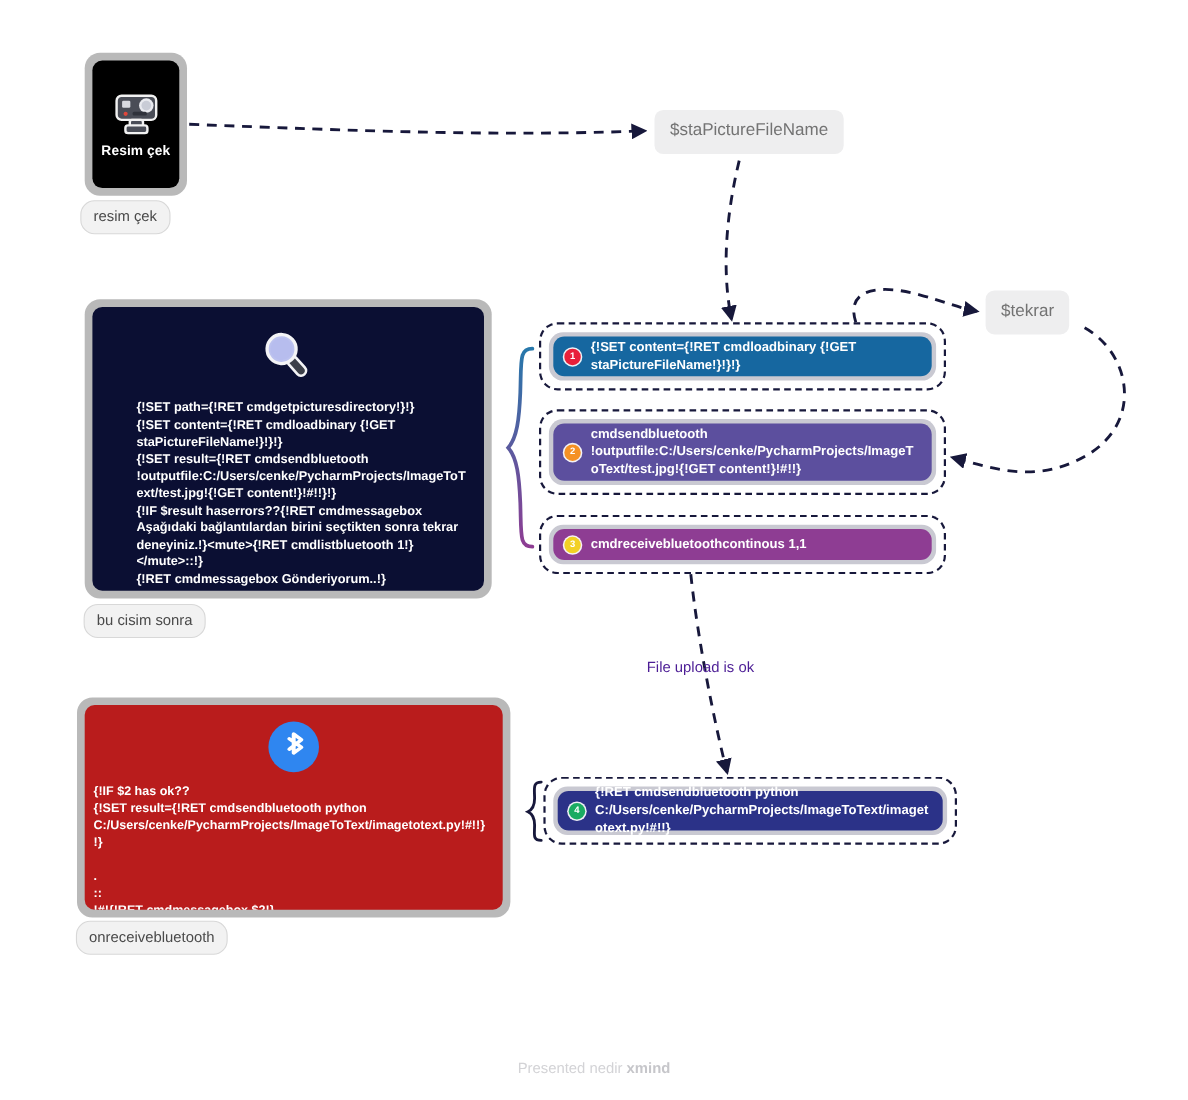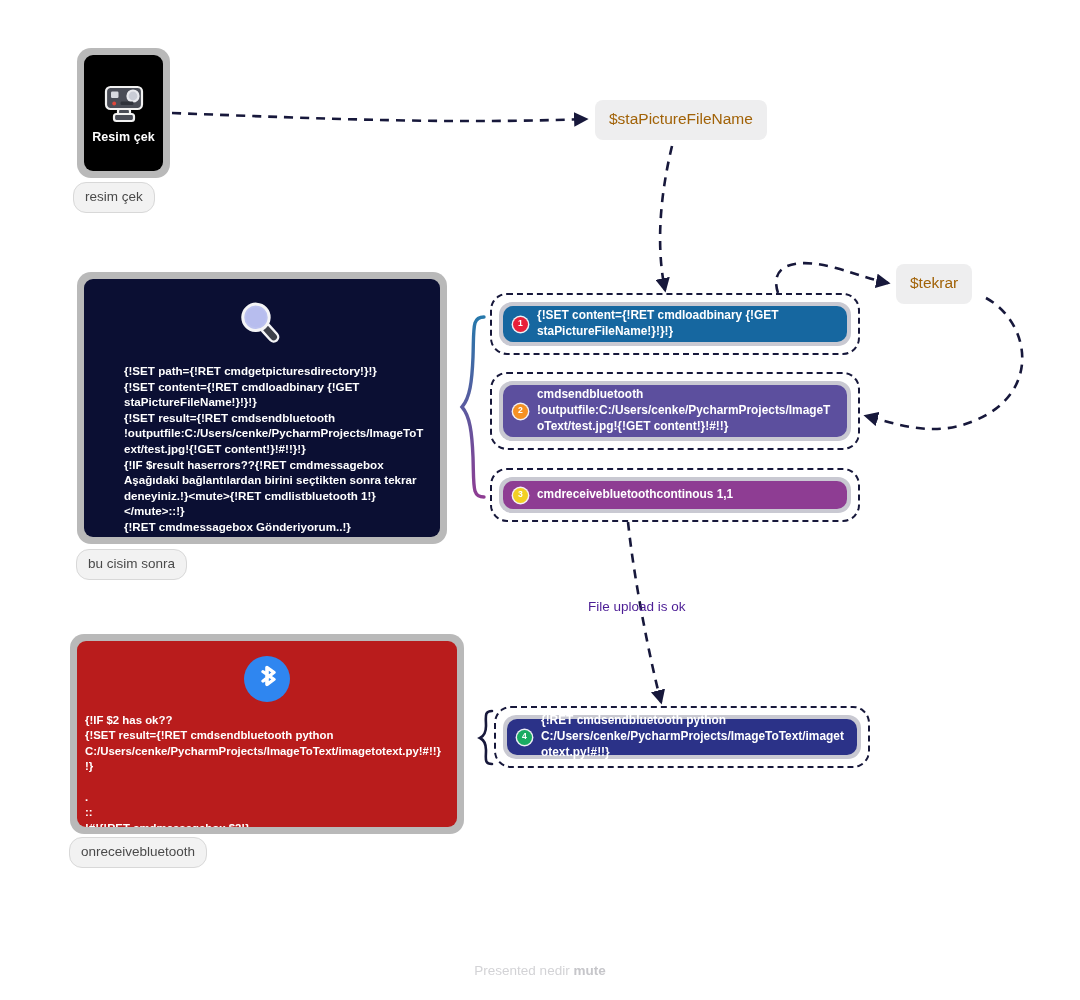--- a/index.html
+++ b/index.html
@@ -112,21 +112,21 @@
   #node-1{left:490px;top:293px;width:370px;height:62px;}
   #node-2{left:490px;top:372px;width:370px;height:78px;}
   #node-3{left:490px;top:468px;width:370px;height:54px;}
   #node-4{left:494px;top:706px;width:376px;height:62px;}
 
   
   .chip{
     position:absolute;
     background:#eeeeef;
     border-radius:8px;
-    color:#a16207;
+    color:#737373;
     font-size:15.5px;
     line-height:1;
     padding:11px 14px 13px 14px;
     white-space:nowrap;
   }
   #chip-file{left:595px;top:100px;}
   #chip-content{left:896px;top:264px;}
 
   
   .edge-label{
@@ -287,16 +287,16 @@
       </div>
     </div>
   </div>
 
   <div class="chip" id="chip-file">$staPictureFileName</div>
   <div class="chip" id="chip-content">$tekrar</div>
 
   <div class="edge-label" id="label-upload">File upload is ok</div>
 
   <div class="footer">
-    <span>Presented nedir </span><b>mute</b>
+    <span>Presented nedir </span><b>xmind</b>
   </div>
 
 </div>
 
 </body></html>

